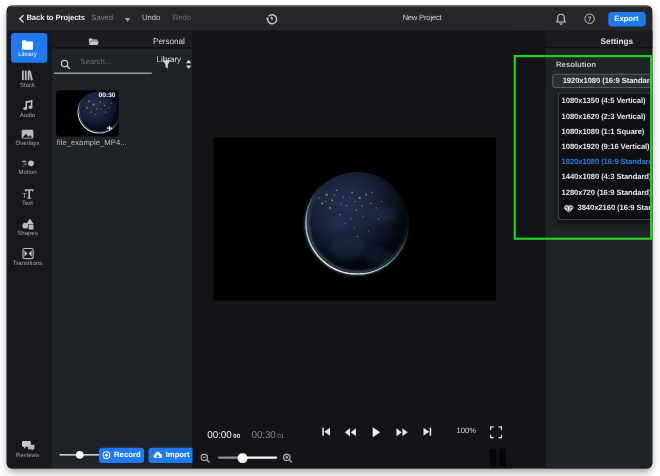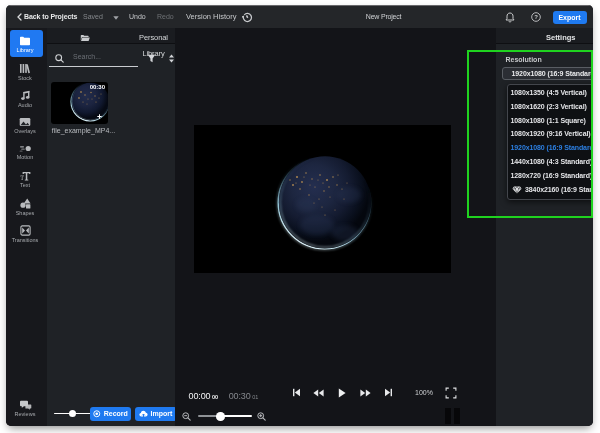--- a/index.html
+++ b/index.html
@@ -48,21 +48,20 @@
     <svg class="abs" style="left:11px;top:7.5px" width="5" height="8" viewBox="0 0 5 8">
           <path d="M4 1 L1 4 L4 7" stroke="#d9dadc" stroke-width="1.3" fill="none" stroke-linecap="round"></path>
         </svg>
     <div class="tb" style="left:18px; color:#e8e9ea; font-weight:bold; font-size:7px; letter-spacing:-0.1px;">Back to Projects</div>
     <div class="tb" style="left:77px; color:#85888c; font-size:7px;">Saved</div>
     <svg class="abs" style="left:107px;top:10.5px" width="6" height="4" viewBox="0 0 6 4">
           <path d="M0.3 0.3 L5.7 0.3 L3 3.7 Z" fill="#9fa2a6"></path>
         </svg>
     <div class="tb" style="left:123px; color:#c7c9cc; font-size:7px;">Undo</div>
     <div class="tb" style="left:151px; color:#6e7175; font-size:7px;">Redo</div>
-    <div class="tb" style="left:180px; color:#c7c9cc;">Version History</div>
     <svg class="abs" style="left:236px;top:7px" width="11" height="11" viewBox="0 0 11 11">
       <g transform="rotate(-30 5.5 5.5)">
       <path d="M2.06 3.09 A4.1 4.1 0 1 0 4.06 1.55" stroke="#c7c9cc" stroke-width="1.3" fill="none"></path>
       <path d="M0.7 1.6 L3.7 2.1 L1.5 4.5 Z" fill="#c7c9cc" stroke="none"></path>
       <path d="M5.7 3.2 L5.5 5.9" stroke="#c7c9cc" stroke-width="1.5" fill="none"></path>
       </g>
     </svg>
     <div class="tb" style="left:377.6px; transform:translateX(-50%); color:#cfd1d4; font-size:7px; letter-spacing:-0.2px;">New Project</div>
     <svg class="abs" style="left:499px;top:7px" width="10" height="11" viewBox="0 0 10 11">
       <path d="M5 1 C3 1 2 2.5 2 4.2 L2 6.5 L1 8 L9 8 L8 6.5 L8 4.2 C8 2.5 7 1 5 1 Z" stroke="#c9cbcd" stroke-width="1" fill="none" stroke-linejoin="round"></path>

